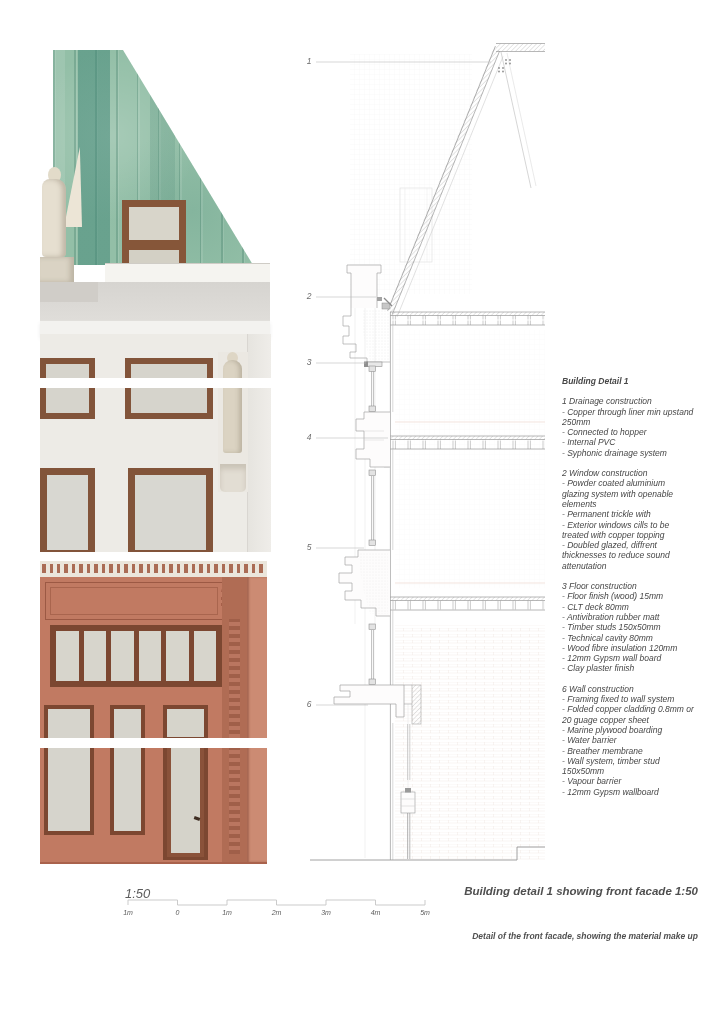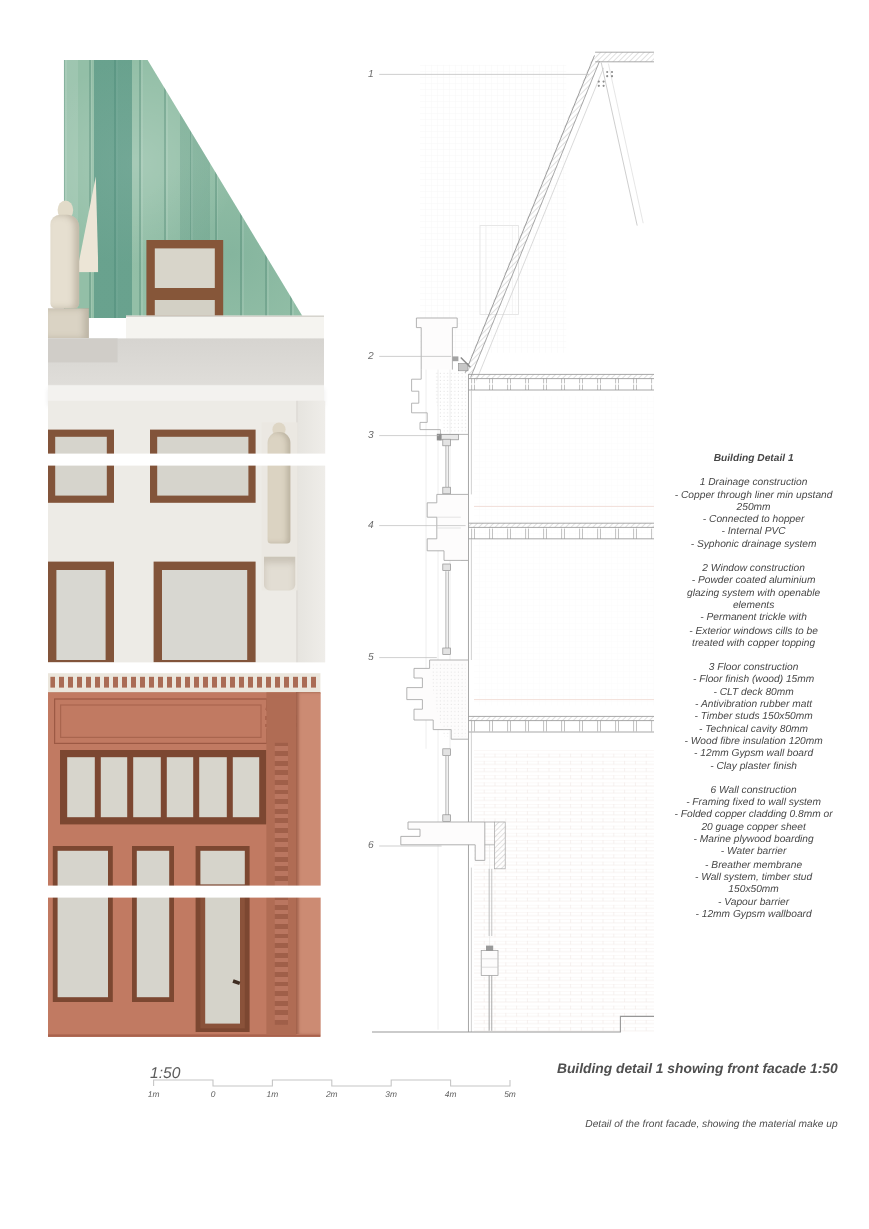--- a/index.html
+++ b/index.html
@@ -85,35 +85,35 @@
   .cut{position:absolute;left:-3px;width:236px;background:#ffffff;}
   .cut1{top:333px;height:10px;} .cut2{top:507px;height:9px;} .cut3{top:693px;height:10px;}
 
   
   .section-svg{position:absolute;left:300px;top:40px;width:245px;height:825px;}
   .callout{position:absolute;left:302px;width:14px;font-size:8.5px;font-style:italic;
            color:#6d6d6d;text-align:center;}
 
   
   .notes{position:absolute;left:562px;top:376px;width:132px;color:#474747;
-         font-style:italic;font-size:8.5px;line-height:10.3px;text-align:center;}
+         font-style:italic;font-size:8.5px;line-height:10.3px;}
   .notes-title{font-weight:bold;margin-bottom:10px;}
   .note-sec{margin-bottom:10px;}
   .note-h{font-weight:normal;}
 
   
   .scalebar{position:absolute;left:100px;top:886px;width:345px;height:38px;color:#6d6d6d;}
   .ratio{position:absolute;left:25px;top:0;font-size:13px;font-style:italic;color:#5c5c5c;}
   .sb-svg{position:absolute;left:0;top:11px;width:340px;height:12px;}
   .sl{position:absolute;top:23px;width:28px;text-align:center;font-size:7px;font-style:italic;color:#5c5c5c;}
 
   
   .cap-title{position:absolute;right:26px;top:885px;font-size:11.5px;font-weight:bold;
              font-style:italic;color:#4f4f4f;}
-  .cap-sub{position:absolute;right:26px;top:931px;font-size:8.5px;font-style:italic;color:#4f4f4f;}
+  .cap-sub{position:absolute;right:26px;top:931px;font-size:8.5px;font-style:italic;color:#4f4f4f;font-weight:bold;}
 </style>
 </head>
 <body>
 
 <div class="sheet">
 
   <div class="facade">
     <div class="green-roof"></div>
 
     <div class="statue">
@@ -338,20 +338,21 @@
       <div class="note-i">- Connected to hopper</div>
       <div class="note-i">- Internal PVC</div>
       <div class="note-i">- Syphonic drainage system</div>
     </div>
 
     <div class="note-sec">
       <div class="note-h">2 Window construction</div>
       <div class="note-i">- Powder coated aluminium glazing system with openable elements</div>
       <div class="note-i">- Permanent trickle with</div>
       <div class="note-i">- Exterior windows cills to be treated with copper topping</div>
+      <div class="note-i">- Doubled glazed, diffrent thicknesses to reduce sound attenutation</div>
     </div>
 
     <div class="note-sec">
       <div class="note-h">3 Floor construction</div>
       <div class="note-i">- Floor finish (wood) 15mm</div>
       <div class="note-i">- CLT deck 80mm</div>
       <div class="note-i">- Antivibration rubber matt</div>
       <div class="note-i">- Timber studs 150x50mm</div>
       <div class="note-i">- Technical cavity 80mm</div>
       <div class="note-i">- Wood fibre insulation 120mm</div>

